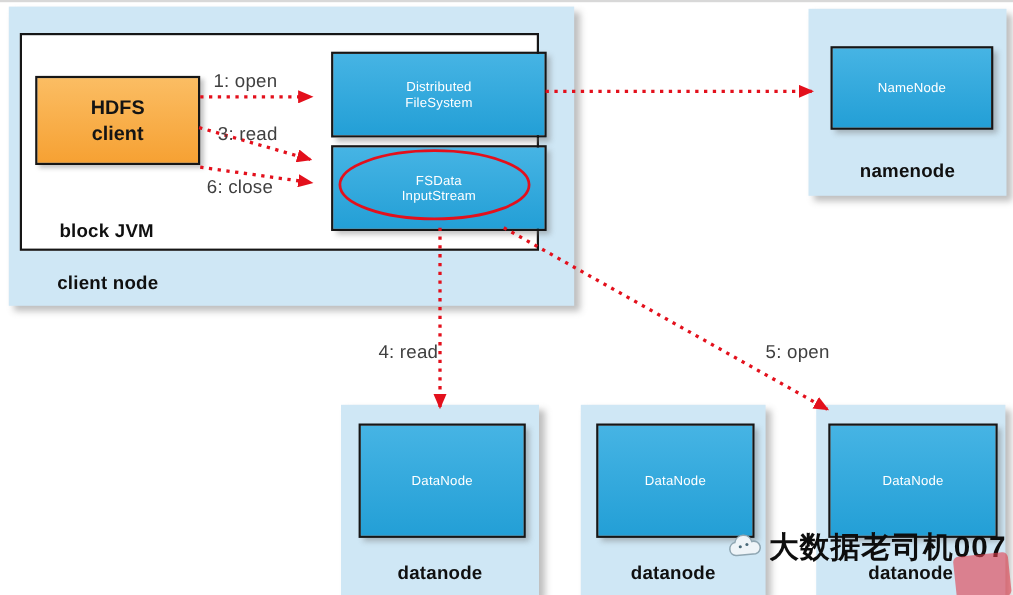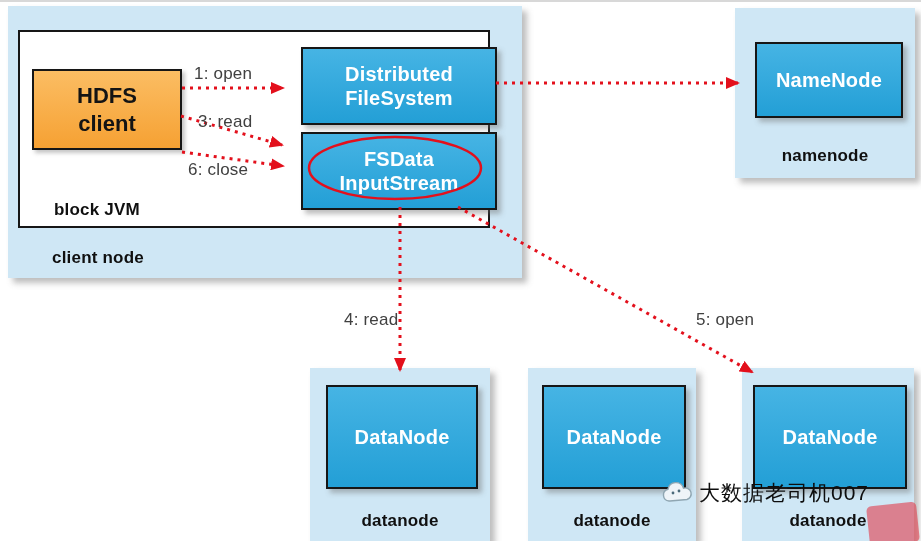--- a/index.html
+++ b/index.html
@@ -24,48 +24,48 @@
   .jvm-box{
     position:absolute;background:#ffffff;border:2px solid #161616;
   }
   .blue-box{
     position:absolute;border:2px solid #161616;
     background:linear-gradient(#46b4e4,#239fd6);
     display:flex;align-items:center;justify-content:center;
     box-shadow:4px 4px 5px rgba(110,110,110,.45);
   }
   .blue-box .bl{
-    color:#ffffff;font-size:20px;font-weight:bold;line-height:1.2;
+    color:#ffffff;font-size:12px;font-weight:normal;line-height:1.2;
     text-align:center;white-space:pre-line;letter-spacing:.2px;
   }
   .orange-box{
     position:absolute;border:2px solid #161616;
     background:linear-gradient(#fbbd63,#f6a133);
     display:flex;align-items:center;justify-content:center;
     box-shadow:3px 3px 4px rgba(110,110,110,.4);
   }
   .orange-box .bl{
-    color:#141414;font-size:22px;font-weight:bold;line-height:1.25;
+    color:#141414;font-size:18px;font-weight:bold;line-height:1.25;
     text-align:center;white-space:pre-line;
   }
 
   
   #arrow-layer{position:absolute;left:0;top:0;z-index:5;pointer-events:none;}
   .arrow-label{
     position:absolute;z-index:6;font-size:17px;color:#404040;
     white-space:nowrap;letter-spacing:.2px;
   }
 
   
   .watermark{
     position:absolute;left:660px;top:479px;z-index:8;
     display:flex;align-items:center;gap:5px;
   }
   .watermark .wm-text{
-    font-size:21px;font-weight:normal;color:#0d0d0d;letter-spacing:1px;
+    font-size:27px;font-weight:bold;color:#0d0d0d;letter-spacing:1px;
     white-space:nowrap;
   }
   .red-stamp{
     position:absolute;left:868px;top:504px;width:50px;height:40px;z-index:9;
     background:rgba(225,60,75,.6);border-radius:5px;transform:rotate(-6deg);
   }
 </style>
 </head>
 <body>
 

